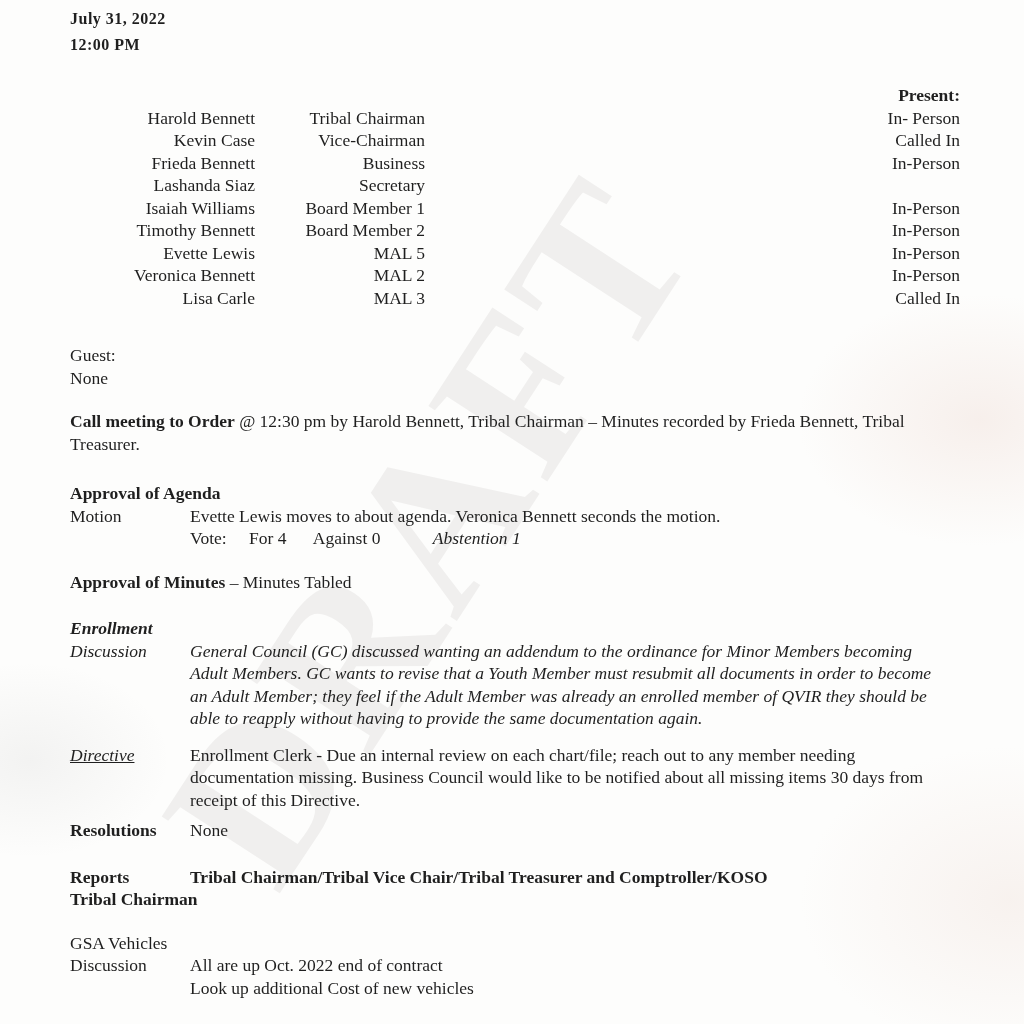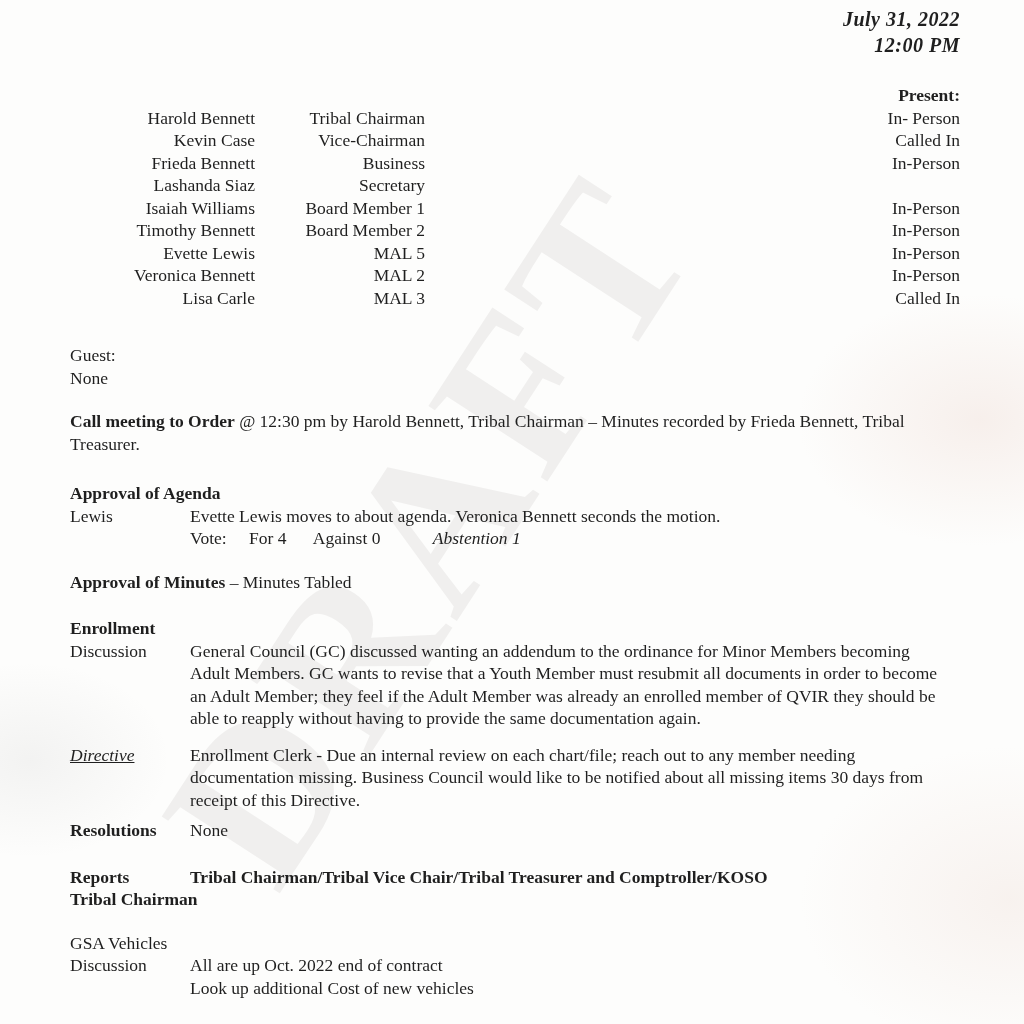--- a/index.html
+++ b/index.html
@@ -23,36 +23,35 @@
     font-size:215px;font-weight:bold;letter-spacing:8px;
     color:rgba(130,122,118,0.10);
     white-space:nowrap;pointer-events:none;user-select:none;
   }
   .doc{
     position:relative;
     padding:6px 64px 0 70px;
     font-size:17.5px;line-height:22.5px;
   }
   .doc-header{
-    text-align:right;font-weight:bold;font-size:20px;line-height:26px;
+    text-align:left;font-weight:bold;font-size:16px;line-height:26px;
     letter-spacing:0.5px;
-    font-style:italic;
   }
   .b{font-weight:bold;}
   .present{margin-top:26px;text-align:right;}
   .prow{display:grid;grid-template-columns:185px 170px 1fr;}
   .guest{margin-top:35px;}
   .callorder{margin-top:21px;max-width:880px;}
   .sec-agenda{margin-top:27px;}
   .drow{display:grid;grid-template-columns:120px 1fr;max-width:875px;}
   .vote-line .vgap1{margin-left:18px;}
   .vote-line .vgap2{margin-left:22px;}
   .vote-line .vgap3{margin-left:48px;font-style:italic;}
   .sec-minutes{margin-top:21px;}
-  .sec-enroll{margin-top:24px;}
+  .sec-enroll{margin-top:24px;font-style:italic;}
   .sec-directive{margin-top:14px;}
   .directive-label{font-style:italic;text-decoration:underline;}
   .sec-resolutions{margin-top:8px;}
   .sec-reports{margin-top:24px;}
   .sec-gsa{margin-top:21px;}
 </style>
 </head>
 <body>
 
 <div class="page">
@@ -120,21 +119,21 @@
     </div>
 
     <div class="callorder">
       <span class="b">Call meeting to Order</span>
       <span>@ 12:30 pm by Harold Bennett, Tribal Chairman – Minutes recorded by Frieda Bennett, Tribal Treasurer.</span>
     </div>
 
     <div class="sec-agenda">
       <div class="b">Approval of Agenda</div>
       <div class="drow">
-        <span>Lewis</span>
+        <span>Motion</span>
         <div>
           <div>Evette Lewis moves to about agenda. Veronica Bennett seconds the motion.</div>
           <div class="vote-line">
             <span>Vote:</span>
             <span class="vgap1">For 4</span>
             <span class="vgap2">Against 0</span>
             <span class="vgap3">Abstention 1</span>
           </div>
         </div>
       </div>

